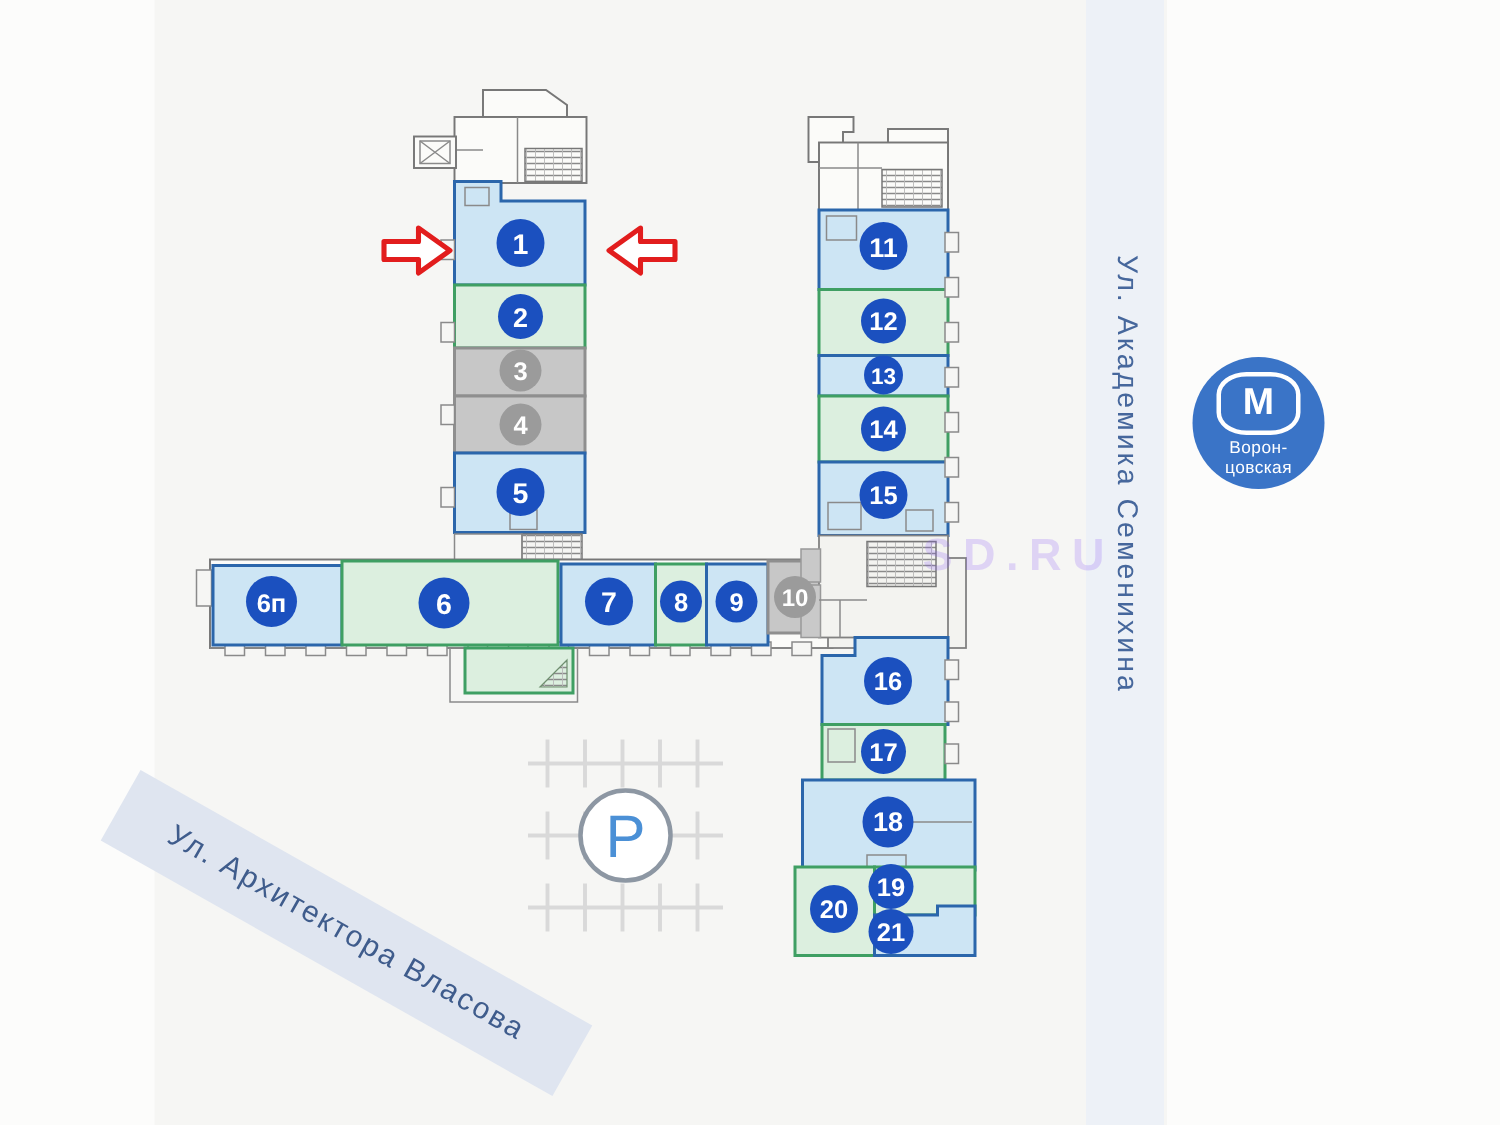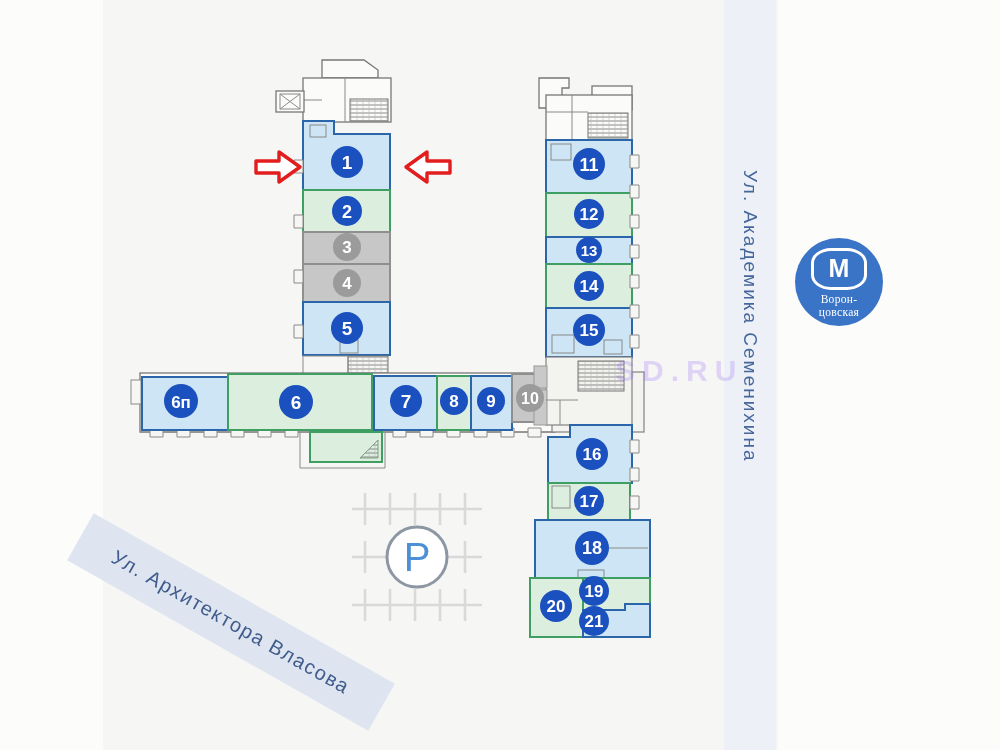--- a/index.html
+++ b/index.html
@@ -19,21 +19,21 @@
 
   
   .watermark{position:absolute;left:615px;top:354px;font-size:30px;font-weight:bold;
       letter-spacing:7px;color:#8b5cf6;opacity:0.22;pointer-events:none;}
 
   
   .metro-circle{position:absolute;left:795px;top:238px;width:88px;height:88px;border-radius:50%;
       background:#3a74c7;color:#fff;text-align:center;box-sizing:border-box;}
   .metro-m{width:50px;height:36px;border:3px solid #fff;border-radius:20px/15px;margin:10px auto 3px;
       font-size:25px;font-weight:bold;line-height:34px;}
-  .metro-name{font-size:11.5px;line-height:1.12;letter-spacing:.3px;font-family:Liberation Serif, serif;}
+  .metro-name{font-size:11.5px;line-height:1.12;letter-spacing:.3px;}
 
   
   .w{fill:#fbfbf9;stroke:#777;stroke-width:1.3;}
   .wn{fill:none;stroke:#8a8a8a;stroke-width:1;}
   .bp{fill:#f6f6f4;stroke:#8a8a8a;stroke-width:1;}
   .cor{fill:#f3f3f0;stroke:#828282;stroke-width:1.2;}
   .gb{fill:#c9c9c9;stroke:#999;stroke-width:1;}
   .ub{fill:#cde5f4;stroke:#2b66ab;stroke-width:2;}
   .ug{fill:#dcefdf;stroke:#3f9f63;stroke-width:2;}
   .ugr{fill:#c7c7c7;stroke:#8f8f8f;stroke-width:2;}

